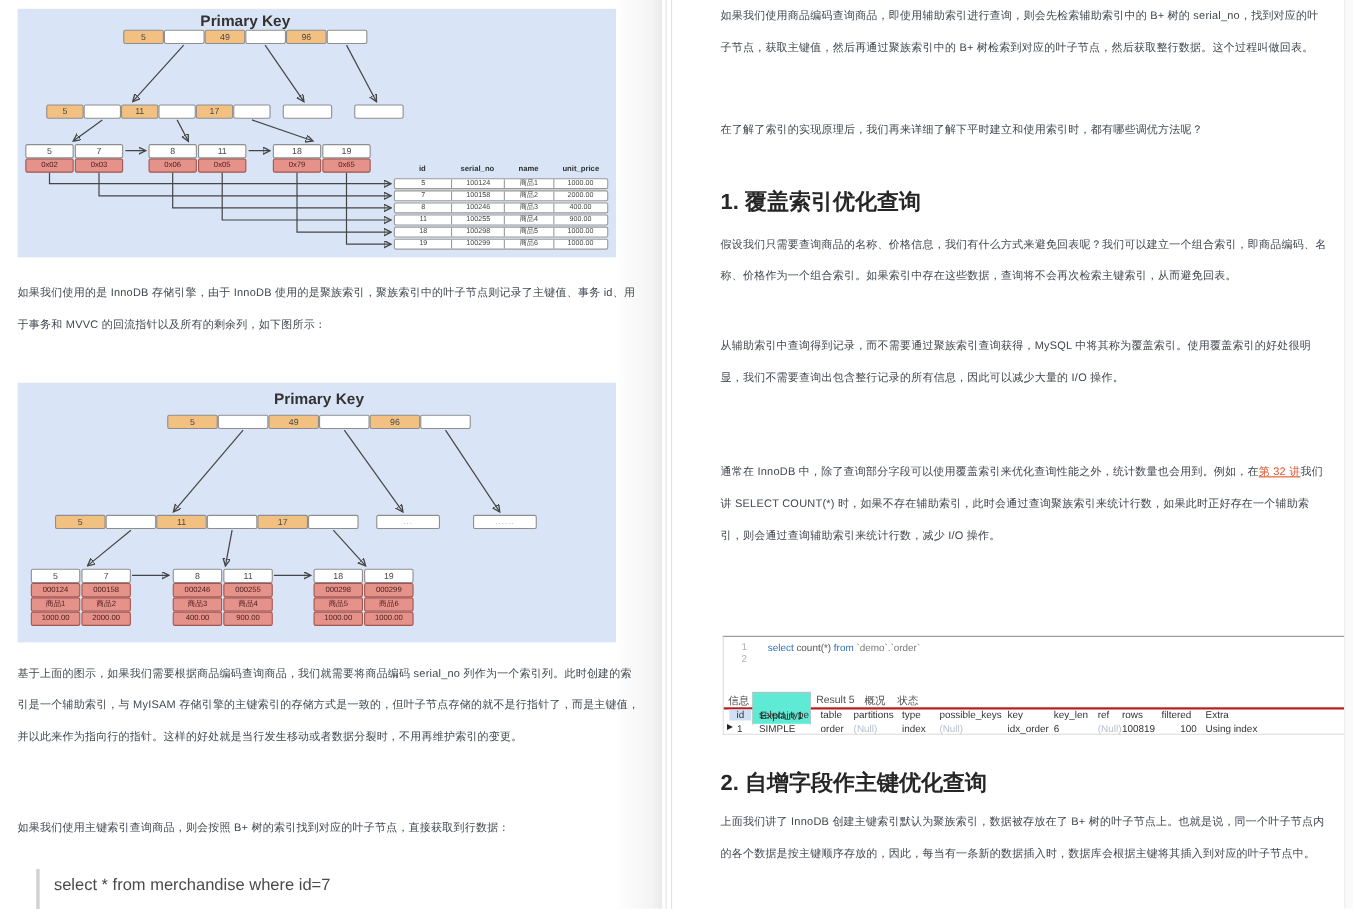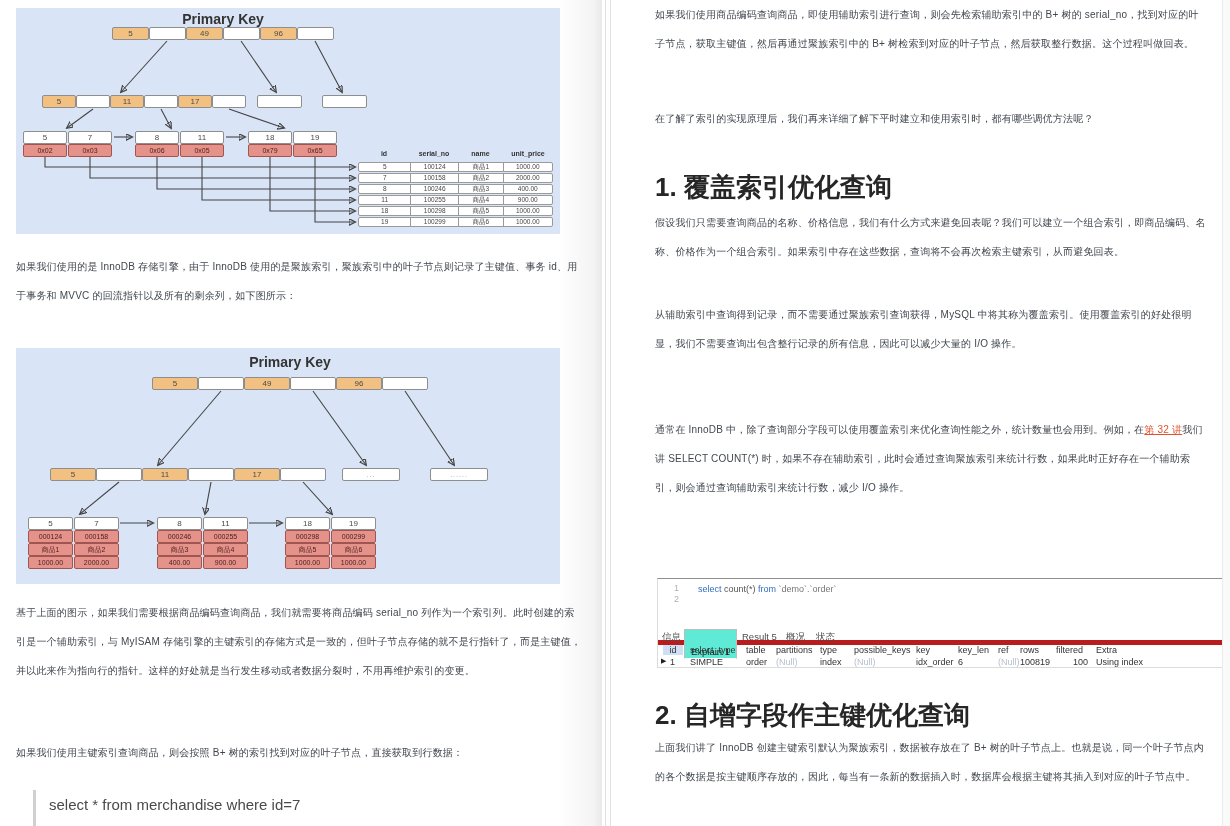--- a/index.html
+++ b/index.html
@@ -8,21 +8,21 @@
   .page { position:absolute; top:0; height:826px; background:#fff; }
   .page.left  { left:0; width:602px; }
   .page.right { left:612px; width:618px; }
   .page-shadow { position:absolute; top:0; left:558px; width:44px; height:826px;
     background:linear-gradient(to right, rgba(110,110,110,0) 0%, rgba(110,110,110,0.08) 80%, rgba(110,110,110,0.15) 100%); }
   .vline { position:absolute; top:0; width:1px; height:826px; background:#e1e1e1; }
   .edge-track { position:absolute; top:0; left:1222px; width:8px; height:826px; background:#fafafa; border-left:1px solid #ececec; }
 
   .para { position:absolute; left:16px; width:567px; font-size:10px; line-height:29px; color:#41474f; letter-spacing:.2px; }
   .page.right .para { left:43px; width:553px; }
-  .h-num { position:absolute; left:43px; font-size:26px; font-weight:bold; color:#262626;text-align:center; }
+  .h-num { position:absolute; left:43px; font-size:20px; font-weight:bold; color:#262626;text-align:center; }
   .link { color:#e0532c; text-decoration:underline; cursor:pointer; }
   .codeblock { position:absolute; left:33px; top:790px; height:40px; border-left:3px solid #d0d0d0;
     padding:6px 0 0 13px; font-size:15px; color:#4a4a4a; }
 
   
   .diagram { position:absolute; left:16px; width:544px; background:#d9e5f6; }
   .d1 { top:8px;  height:226px; }
   .d2 { top:348px; height:236px; }
   .dg-title { position:absolute; font-size:14px; font-weight:bold; color:#333; text-align:center; }
   .cell { position:absolute; height:13px; background:#fff; border:1px solid #8e8e8e; border-radius:2px;
@@ -40,21 +40,21 @@
   .tc { font-size:6.5px; line-height:8px; text-align:center; color:#444; border-left:1px solid #9a9a9a; }
   .tc:first-child { border-left:none; }
 
   
   .shot { position:absolute; left:45px; top:578px; width:569px; height:90px; background:#fff;
     border:1px solid #dcdcdc; border-top:1px solid #8f8f8f; }
   .lnum { position:absolute; left:16px; font-size:9px; color:#b0b0b0; }
   .sql { position:absolute; left:40px; top:5px; font-size:9px; color:#555; white-space:pre; }
   .kw { color:#2f6fc1; }
   .str { color:#777; }
-  .tabbar { position:absolute; left:0; top:50px; width:567px; height:16px; border-bottom:5px solid #b91c1c; }
+  .tabbar { position:absolute; left:0; top:50px; width:567px; height:16px; border-bottom:2px solid #b91c1c; }
   .tab { position:absolute; top:2px; font-size:9.5px; color:#4d4d4d; }
   .tab.active { top:0; padding:16px 6px 1px; background:#5eead4; border:1px solid #bdbdbd; border-bottom:1px solid #fff; color:#222; }
   .ec, .er { position:absolute; font-size:9px; color:#333; white-space:nowrap; }
   .er.null { color:#b6bfd0; }
   .idcell { background:#cfe0f5; text-align:center; }
   .rowmark { position:absolute; left:3px; font-size:7px; color:#222; }
   .ehead { position:absolute; left:0; top:66px; width:567px; height:13px; }
   .erow  { position:absolute; left:0; top:78px; width:567px; height:12px; }
 </style>
 </head>

